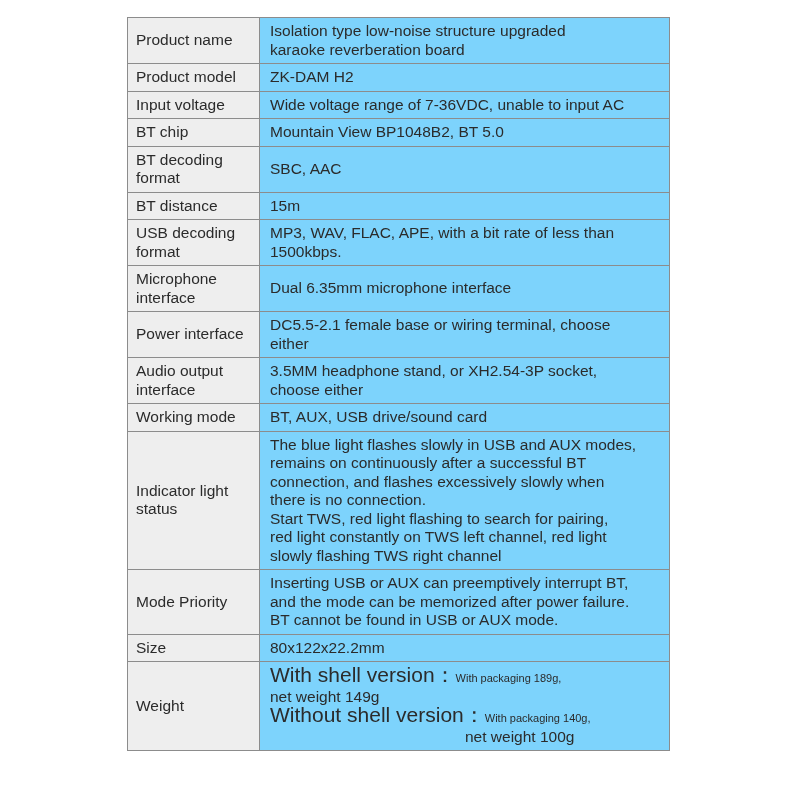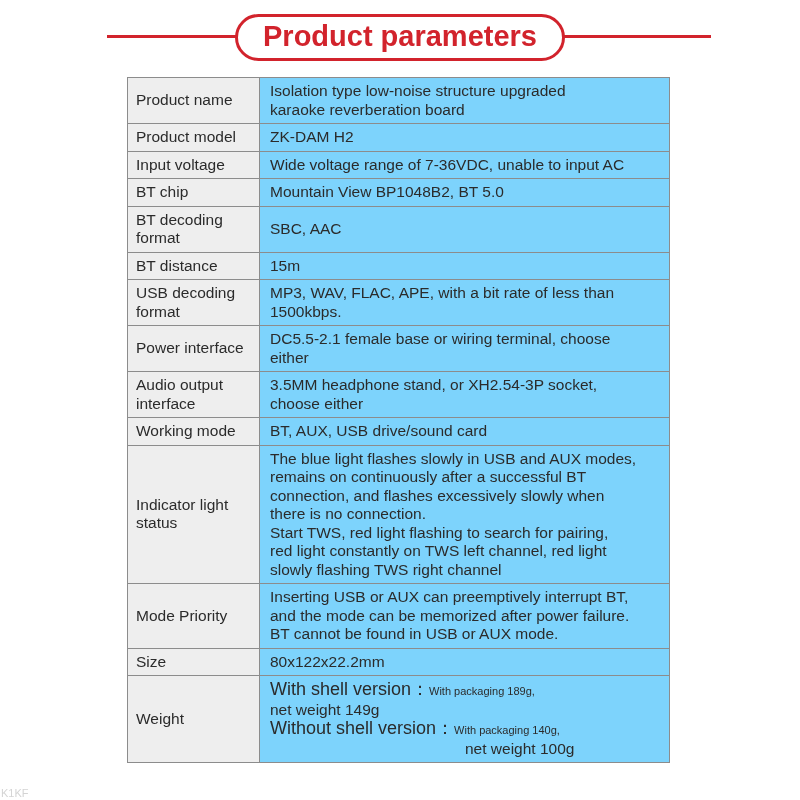--- a/index.html
+++ b/index.html
@@ -62,44 +62,38 @@
     width: 117px;
     background: #eeeeee;
     padding: 4px 6px 4px 8px;
     margin-left: 24px;
   }
   td.value {
     background: #7dd3fc;
     padding: 4px 4px 4px 10px;
     white-space: pre-line;
   }
-  td.value .w-big   { font-size: 18px; }
+  td.value .w-big   { font-size: 21px; }
   td.value .w-small { font-size: 11px; }
   td.value .ind-1   { }
   td.value .ind-2   { margin-left: 195px; }
   
   .watermark {
     position: absolute;
     left: 1px;
     bottom: 1px;
     font-size: 11px;
     color: #d4d4d4;
   }
 </style>
 </head>
 <body>
 
 <div class="page">
 
-  <header class="banner-wrap">
-    <div class="banner-line"></div>
-    <div class="banner-pill">
-      <span>Product parameters</span>
-    </div>
-  </header>
 
   <table class="params">
     <tbody>
   <tr>
     <td class="label">Product name</td>
     <td class="value">Isolation type low-noise structure upgraded
 karaoke reverberation board</td>
   </tr>
 
   <tr>
@@ -126,20 +120,24 @@
     <td class="label">BT distance</td>
     <td class="value">15m</td>
   </tr>
 
   <tr>
     <td class="label">USB decoding format</td>
     <td class="value">MP3, WAV, FLAC, APE, with a bit rate of less than
 1500kbps.</td>
   </tr>
 
+  <tr>
+    <td class="label">Microphone interface</td>
+    <td class="value">Dual 6.35mm microphone interface</td>
+  </tr>
 
   <tr>
     <td class="label">Power interface</td>
     <td class="value">DC5.5-2.1 female base or wiring terminal, choose
 either</td>
   </tr>
 
   <tr>
     <td class="label">Audio output interface</td>
     <td class="value">3.5MM headphone stand, or XH2.54-3P socket,

